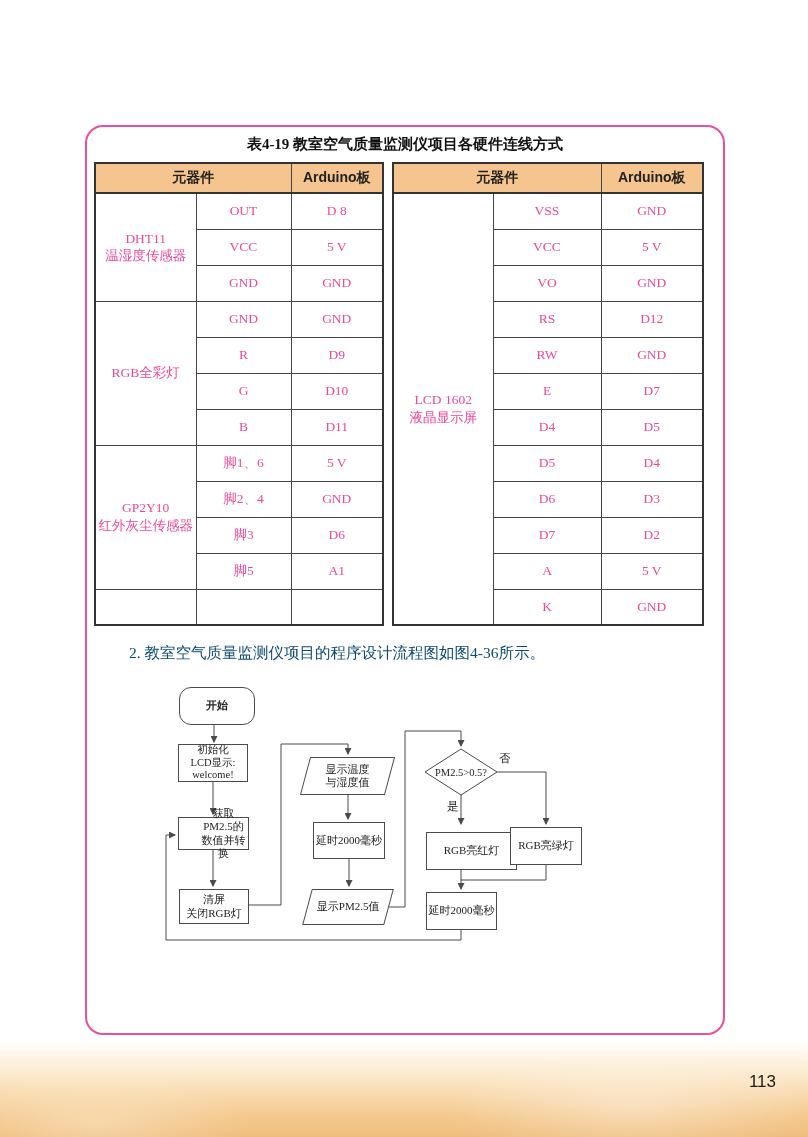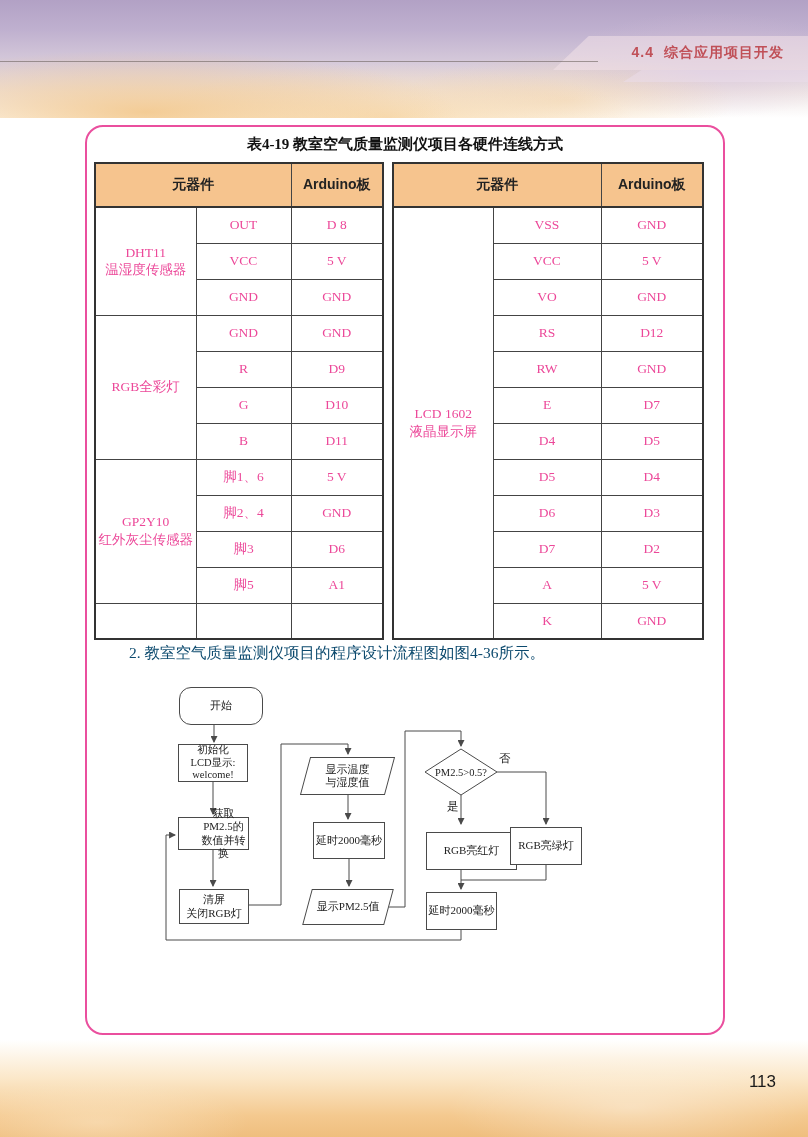--- a/index.html
+++ b/index.html
@@ -69,21 +69,21 @@
   table.conn-table {
     position:absolute; top:0; border-collapse:collapse; table-layout:fixed;
     border:2px solid #333;
   }
   table.conn-table.left  { left:0;     width:288px; }
   table.conn-table.right { left:298px; width:310px; }
   .conn-table th, .conn-table td {
     border:1px solid #444; text-align:center; vertical-align:middle;
     overflow:hidden; padding:0;
   }
-  .conn-table thead tr { height:44px;padding-left:15px; }
+  .conn-table thead tr { height:30px;padding-left:15px; }
   .conn-table tbody tr { height:36px; }
   .conn-table th {
     background:#f6c48e; font-weight:bold; font-size:14px; color:#222;
     border-bottom:2px solid #333;
     font-family:"Liberation Sans", sans-serif;
   }
   .conn-table td {
     font-family:"Liberation Serif", "DejaVu Serif", serif;
     font-size:13.5px; color:#ec4899; white-space:pre-line; line-height:1.3;
   }
@@ -122,28 +122,20 @@
     position:absolute; top:826px; left:0; width:100%; text-align:center;
     font-family:"Liberation Serif", "DejaVu Serif", serif;
     font-weight:bold; font-size:14.5px; color:#111;
   }
 </style>
 </head>
 <body>
 
 <div class="page">
 
-  <div class="top-band">
-    <div class="top-strip"></div>
-    <div class="top-strip2"></div>
-    <div class="top-line"></div>
-    <div class="section-header">
-      <span class="num">4.4</span><span>综合应用项目开发</span>
-    </div>
-  </div>
 
   <div class="content-box">
 
     <div class="table-title">表4-19  教室空气质量监测仪项目各硬件连线方式</div>
 
     <div class="tables-wrap">
 
       <table class="conn-table left">
         <colgroup>
             <col style="width:101px">
@@ -300,21 +292,21 @@
           <path d="M302,230 L318,230 L318,54 L374,54 L374,69" marker-end="url(#arw)"></path>
           <path d="M374,118 L374,147" marker-end="url(#arw)"></path>
           <path d="M410,95 L459,95 L459,147" marker-end="url(#arw)"></path>
           <path d="M459,188 L459,203 L374,203"></path>
           <path d="M374,188 L374,212" marker-end="url(#arw)"></path>
           <path d="M374,253 L374,263 L79,263 L79,158 L88,158" marker-end="url(#arw)"></path>
           <polygon points="374,72 410,95 374,118 338,95" fill="#ffffff"></polygon>
         </g>
       </svg>
 
-      <div class="fc-box fc-start" style="left:92px; top:10px; width:84px; height:38px;">开始</div>
+      <div class="fc-box fc-start" style="left:92px; top:10px; width:76px; height:38px;font-weight:bold;">开始</div>
       <div class="fc-box fc-small" style="left:91px; top:67px; width:70px; height:38px;">初始化
 LCD显示:
 welcome!</div>
       <div class="fc-box" style="left:91px; top:140px; width:71px; height:33px;padding-left:20px;">获取PM2.5的
 数值并转换</div>
       <div class="fc-box" style="left:92px; top:212px; width:70px; height:35px;">清屏
 关闭RGB灯</div>
 
       <div class="fc-box fc-par" style="left:218px; top:80px; width:85px; height:38px;">
         <span class="fc-par-text">显示温度

